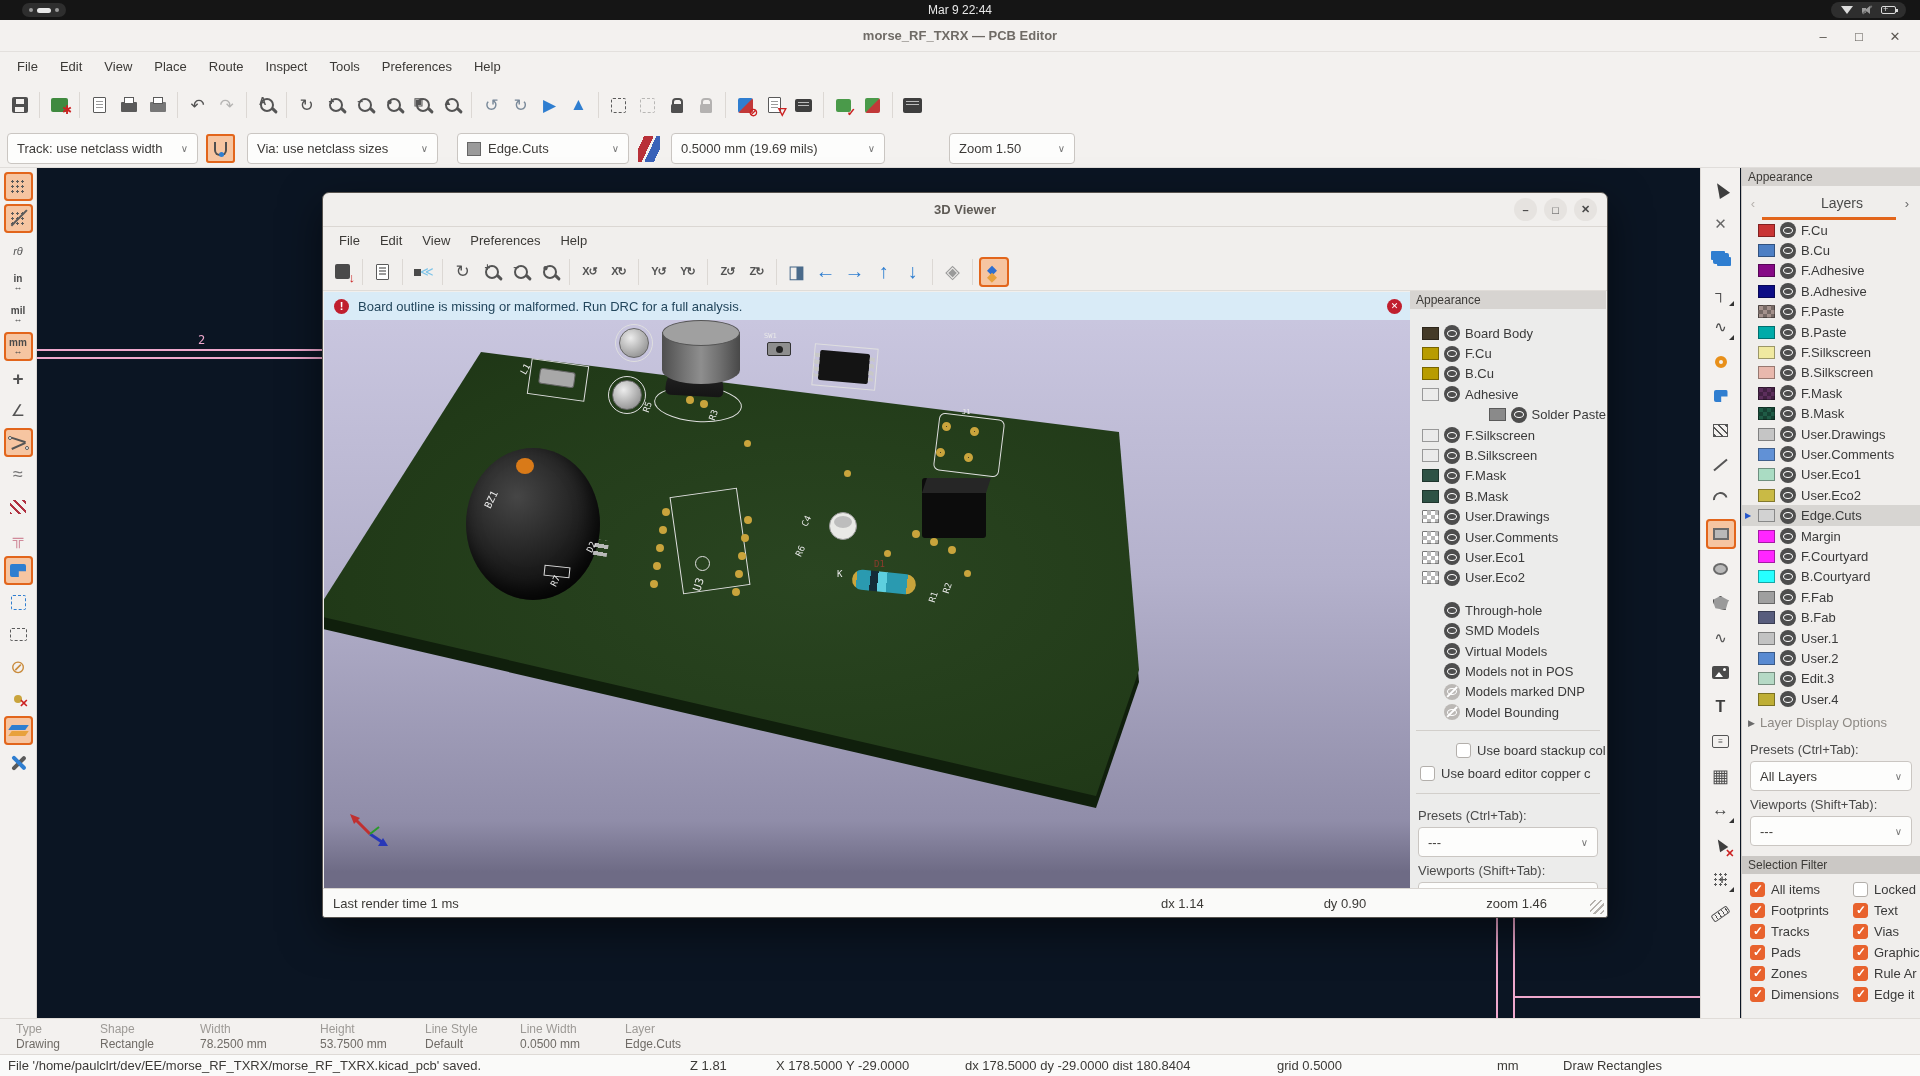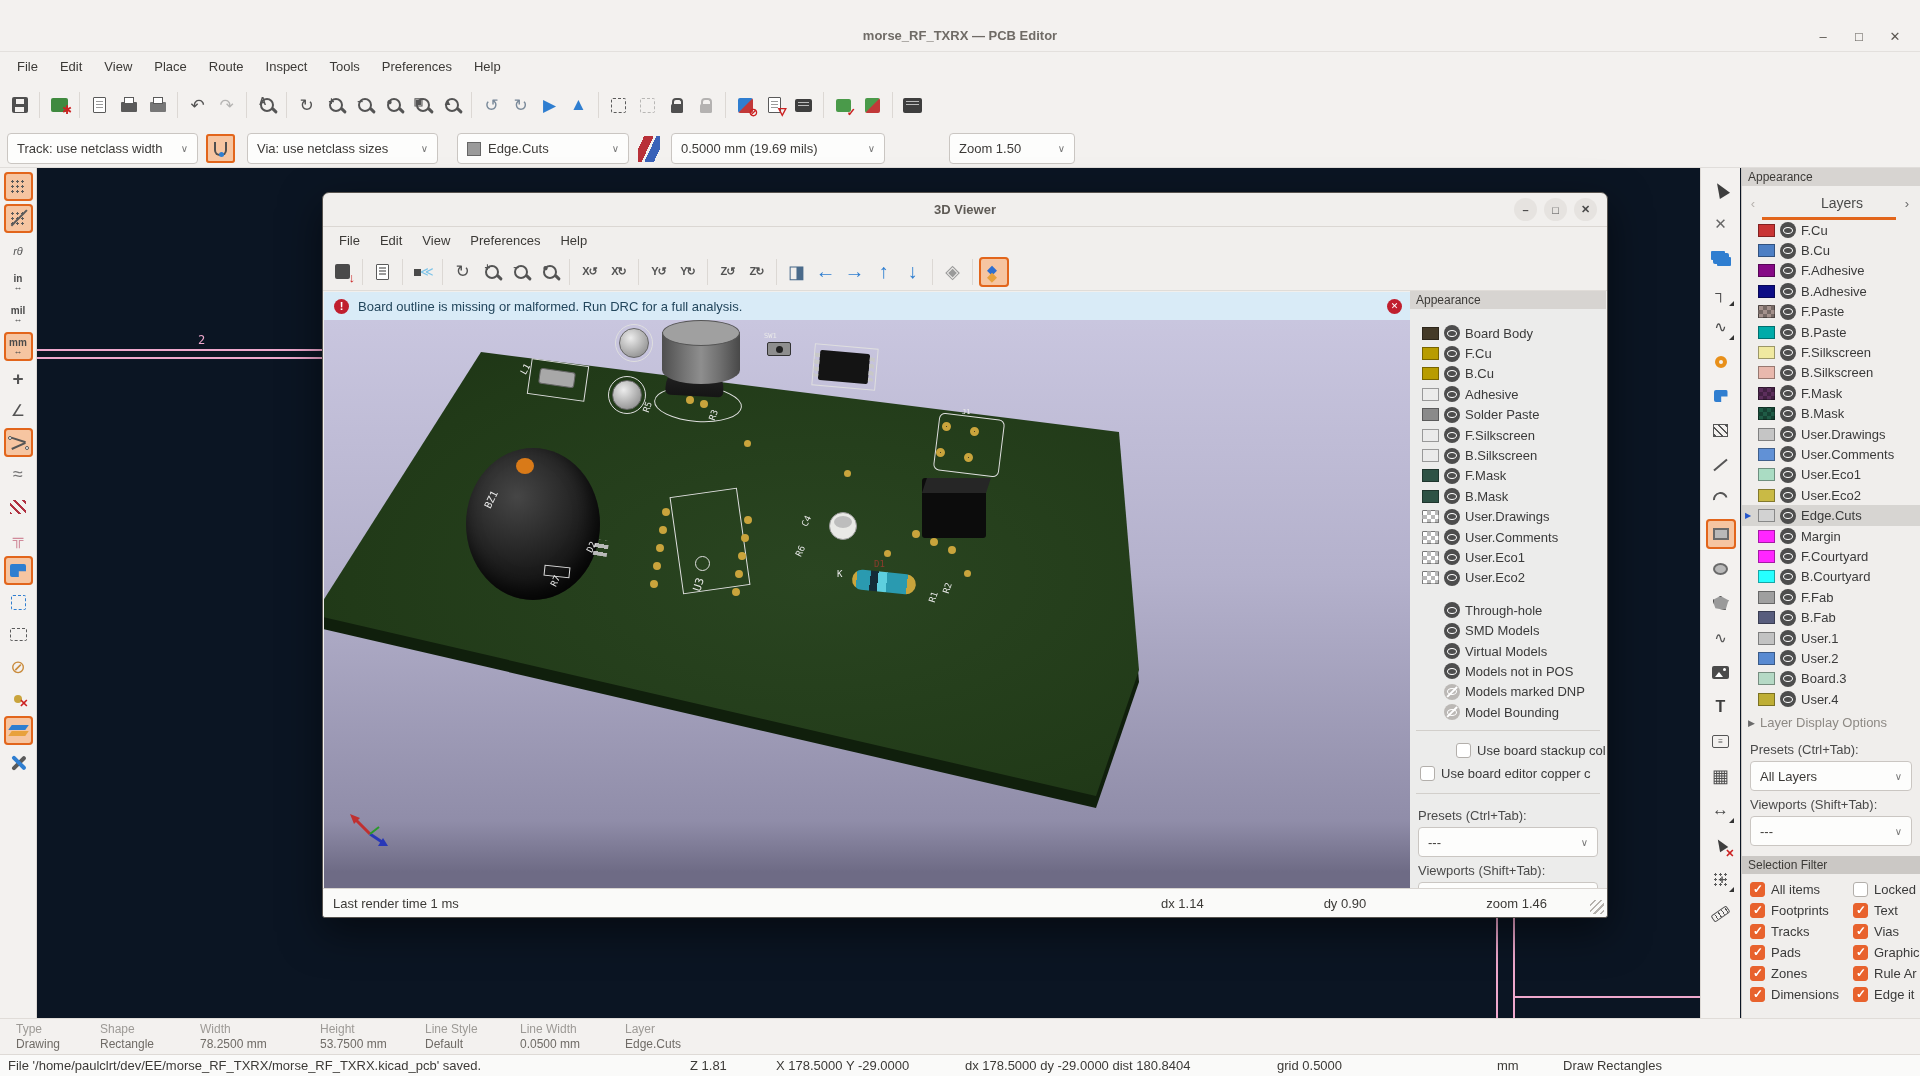--- a/index.html
+++ b/index.html
@@ -231,20 +231,35 @@
   .pcol .pl{font-size:12px;color:#9d9a96;}
   .pcol .pv{font-size:12px;color:#6f6b66;}
   .statusbar{position:absolute;left:0;top:1054px;width:1920px;height:22px;background:#fafaf9;border-top:1px solid #dedad6;font-size:13px;color:#3c3a37;}
   .statusbar span{position:absolute;top:3px;white-space:nowrap;}
 </style>
 </head>
 <body>
 
 <div class="screen">
 
+  <div class="topbar">
+    <div class="ws-pill">
+      <span class="ws-dot"></span>
+      <span class="ws-bar"></span>
+      <span class="ws-dot"></span>
+    </div>
+    <span>Mar 9  22:44</span>
+    <div class="tray-pill">
+      <span class="wifi"></span>
+      <span class="spk">
+          <i></i>
+        </span>
+      <span class="bat"></span>
+    </div>
+  </div>
 
   <div class="titlebar">
     <div class="wtitle">morse_RF_TXRX — PCB Editor</div>
     <div class="winbtns">
       <span class="wb">–</span>
       <span class="wb">□</span>
       <span class="wb">✕</span>
     </div>
   </div>
 
@@ -691,21 +706,21 @@
             <span class="eye"></span>
             <span class="lname">B.Cu</span>
           </div>
 
           <div class="lrow" style="padding-left:12px;">
             <span class="sw"></span>
             <span class="eye"></span>
             <span class="lname">Adhesive</span>
           </div>
 
-          <div class="lrow" style="padding-left:12px;">
+          <div class="lrow" style="padding-left:12px;justify-content:flex-end;">
             <span class="sw" style="background-color: rgb(138, 138, 138);"></span>
             <span class="eye"></span>
             <span class="lname">Solder Paste</span>
           </div>
 
           <div class="lrow" style="padding-left:12px;">
             <span class="sw" style="background-color: rgb(234, 234, 234);"></span>
             <span class="eye"></span>
             <span class="lname">F.Silkscreen</span>
           </div>
@@ -981,21 +996,21 @@
           <span class="cur">▶</span>
           <span class="sw" style="background-color: rgb(89, 138, 209);"></span>
           <span class="eye"></span>
           <span class="lname">User.2</span>
         </div>
 
         <div class="lrow">
           <span class="cur">▶</span>
           <span class="sw" style="background-color: rgb(181, 217, 197);"></span>
           <span class="eye"></span>
-          <span class="lname">Board.3</span>
+          <span class="lname">Edit.3</span>
         </div>
 
         <div class="lrow">
           <span class="cur">▶</span>
           <span class="sw" style="background-color: rgb(190, 174, 53);"></span>
           <span class="eye"></span>
           <span class="lname">User.4</span>
         </div>
       </div>
     <div class="ldo">

